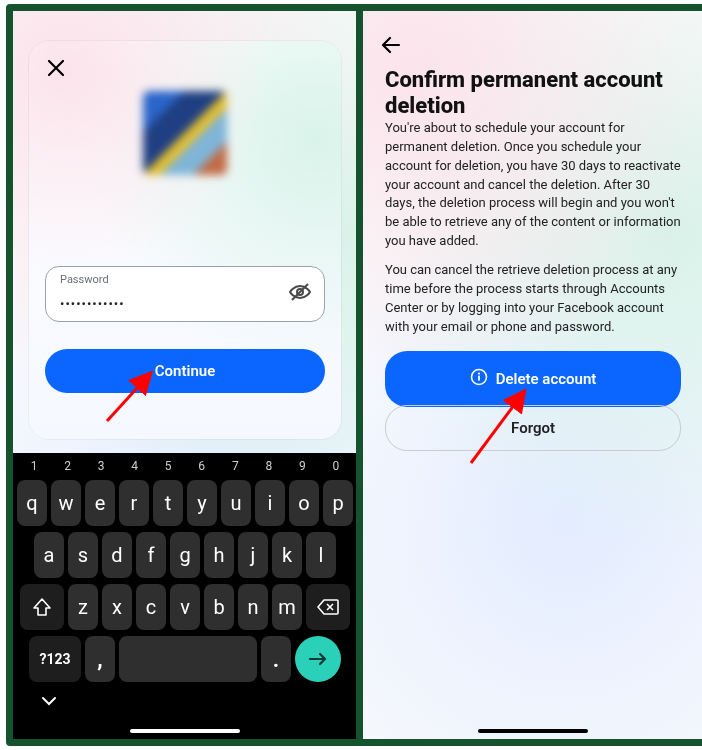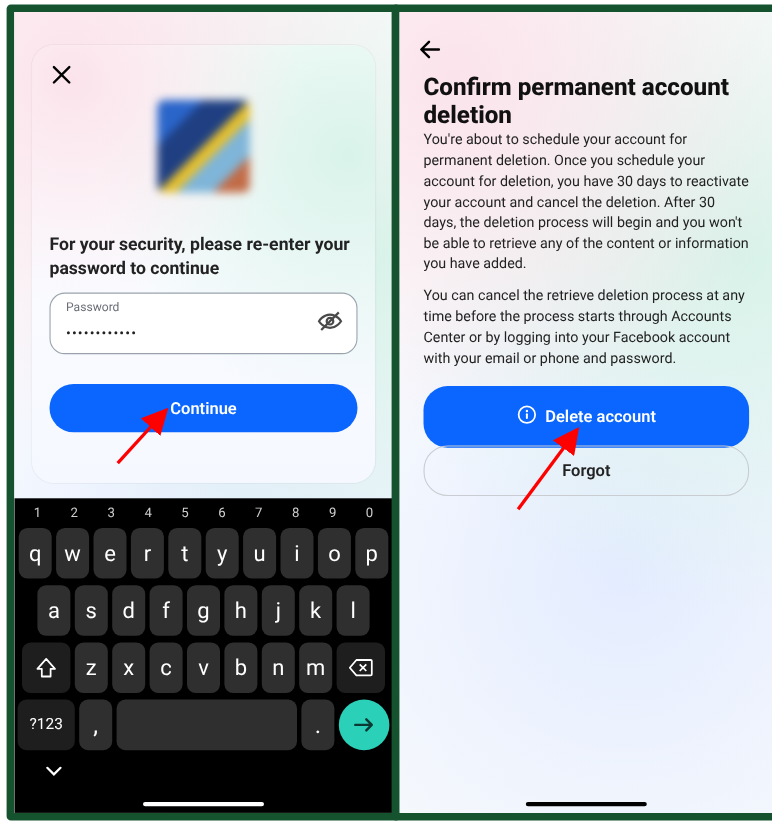--- a/index.html
+++ b/index.html
@@ -42,21 +42,21 @@
   #kbd{position:absolute;left:0;right:0;bottom:0;height:286px;background:#000;color:#fff;}
   .num-row{display:flex;justify-content:space-between;padding:6px 6px 4px 6px;font-size:12px;color:#cfcfcf;}
   .num-row span{width:30px;text-align:center;}
   .krow{display:flex;justify-content:center;gap:4px;padding:3px 4px;}
   .key{background:#2f2f2f;border-radius:8px;height:46px;display:flex;align-items:center;justify-content:center;font-size:20px;color:#fff;}
   .kq{width:30px;}
   .ka{width:30px;}
   .krow.mid{padding-left:20px;padding-right:20px;}
   .wide{width:44px;background:#1e1e1e;}
   .space{flex:1;background:#2f2f2f;}
-  .bottom-row{display:flex;gap:4px;padding:3px 3px;}
+  .bottom-row{display:flex;gap:4px;padding:3px 16px;font-weight:bold;}
   #key-enter{width:46px;height:46px;border-radius:50%;background:#2ad0b8;display:flex;align-items:center;justify-content:center;}
   
   #back{position:absolute;left:16px;top:22px;cursor:pointer;}
   #r-title{position:absolute;left:22px;right:22px;top:56px;font-size:22px;font-weight:800;color:#111;line-height:1.2;}
   #r-p1{position:absolute;left:22px;right:22px;top:108px;font-size:13px;color:#222;line-height:1.45;}
   #r-p2{position:absolute;left:22px;right:22px;top:250px;font-size:13px;color:#222;line-height:1.45;}
   #btn-delete{position:absolute;left:22px;right:22px;top:340px;height:56px;border-radius:22px;background:#0a66ff;color:#fff;font-size:15px;font-weight:600;display:flex;align-items:center;justify-content:center;gap:8px;cursor:pointer;}
   #btn-cancel{position:absolute;left:22px;right:22px;top:394px;height:44px;border-radius:22px;background:transparent;border:1px solid #c9ccd1;color:#222;font-size:15px;font-weight:600;display:flex;align-items:center;justify-content:center;cursor:pointer;}
   
   .arrow{position:absolute;pointer-events:none;}
@@ -76,21 +76,20 @@
 
     <div id="left-card">
       <div id="close-x">
         <svg width="18" height="18" viewBox="0 0 18 18">
             <path d="M2 2 L16 16 M16 2 L2 16" stroke="#000" stroke-width="2.2" stroke-linecap="round"></path>
           </svg>
       </div>
       <div id="avatar">
           <div></div>
         </div>
-      <div id="prompt">For your security, please re-enter your password to continue</div>
 
       <div id="btn-continue">Continue</div>
 
       <div id="pw-wrap">
         <div id="pw-label">Password</div>
         <div id="pw-dots">••••••••••••</div>
         <span id="pw-eye">
           <svg width="24" height="24" viewBox="0 0 24 24" fill="none">
             <path d="M2 12s3.5-6 10-6 10 6 10 6-3.5 6-10 6S2 12 2 12z" stroke="#4a4a4a" stroke-width="2"></path>
             <circle cx="12" cy="12" r="3" stroke="#4a4a4a" stroke-width="2"></circle>

